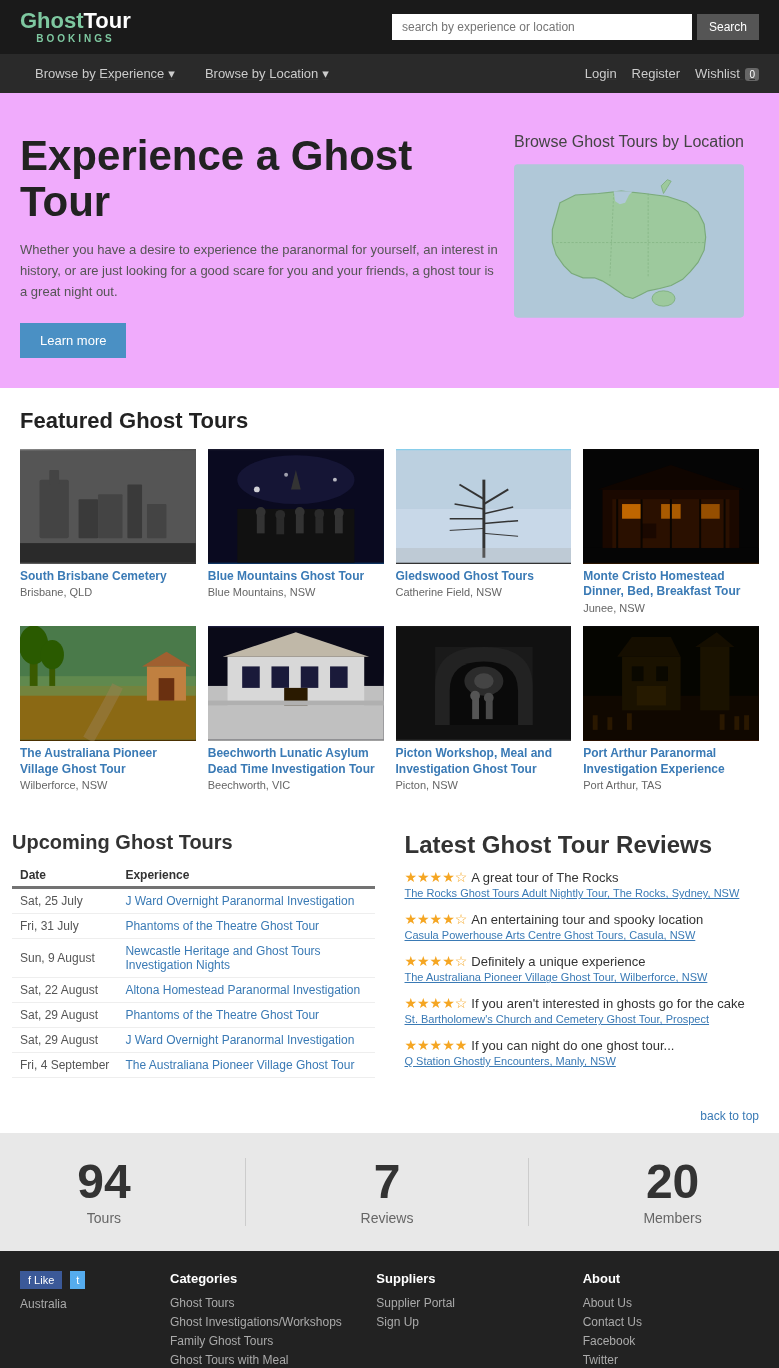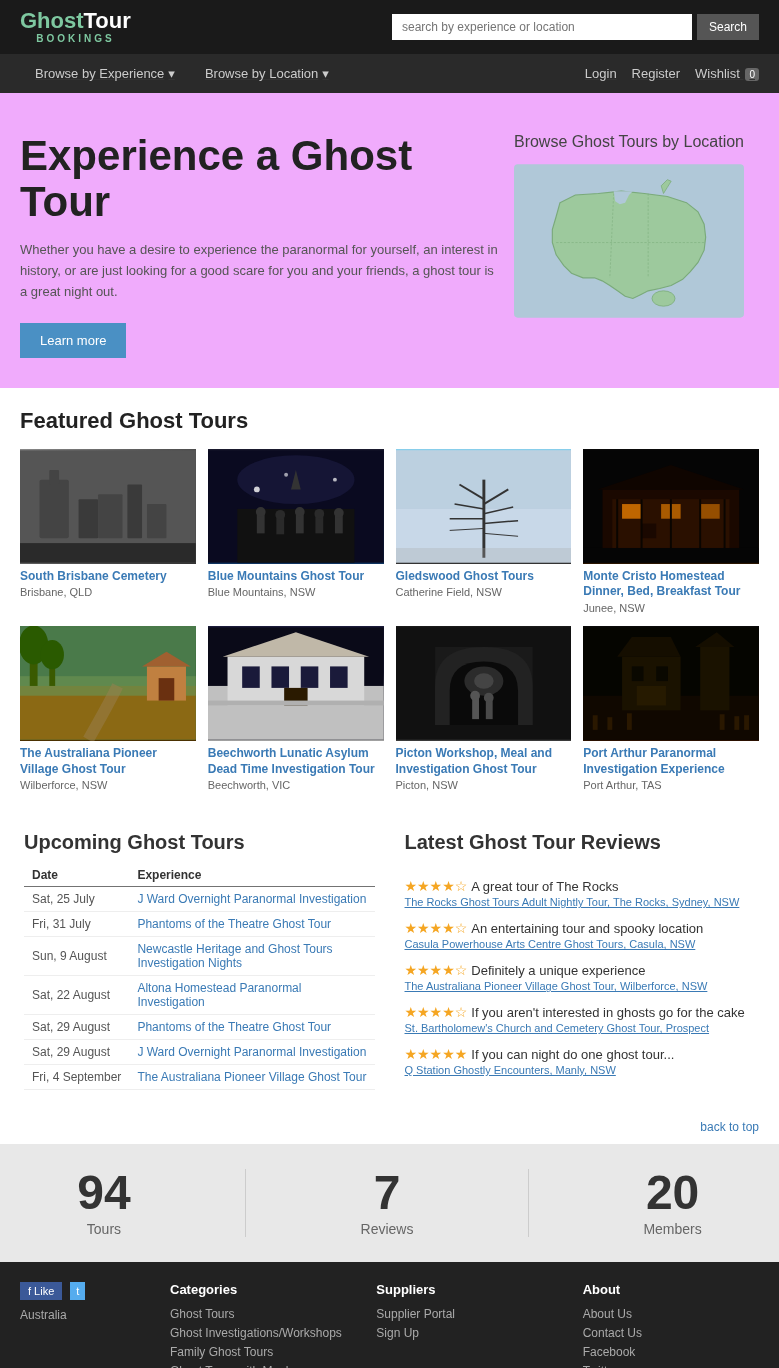--- a/index.html
+++ b/index.html
@@ -37,34 +37,34 @@
     
     .section { padding: 20px 20px; }
     .section-title { font-size: 22px; font-weight: bold; color: #222; margin-bottom: 15px; }
     .tours-grid { display: grid; grid-template-columns: repeat(4, 1fr); gap: 12px; }
     .tour-card { cursor: pointer; }
     .tour-img-placeholder { width: 100%; height: 115px; background: #333; display: flex; align-items: center; justify-content: center; overflow: hidden; }
     .tour-name { color: #3a7ab5; font-size: 12px; font-weight: bold; margin-top: 5px; line-height: 1.3; }
     .tour-location { color: #666; font-size: 11px; margin-top: 2px; }
 
     
-    .two-col { display: flex; gap: 30px; padding: 20px 24px; }
+    .two-col { display: flex; gap: 30px; padding: 20px 12px; }
     .col-left { flex: 1; }
     .col-right { flex: 1; }
 
     
     .upcoming-title { font-size: 20px; font-weight: bold; margin-bottom: 10px; }
     .upcoming-table { width: 100%; border-collapse: collapse; }
-    .upcoming-table th { text-align: left; padding: 4px 8px; font-size: 12px; font-weight: bold; color: #333; border-bottom: 1px solid #737373; }
+    .upcoming-table th { text-align: left; padding: 4px 8px; font-size: 12px; font-weight: bold; color: #333; border-bottom: 3px solid #737373; }
     .upcoming-table td { padding: 5px 8px; font-size: 12px; border-bottom: 1px solid #eee; }
     .upcoming-table td a { color: #3a7ab5; text-decoration: none; }
     .upcoming-table td:first-child { color: #555; white-space: nowrap; }
 
     
-    .reviews-title { font-size: 20px; font-weight: bold; margin-bottom: 24px; }
+    .reviews-title { font-size: 24px; font-weight: bold; margin-bottom: 10px; }
     .review-item { margin-bottom: 12px; }
     .review-stars { color: #f5a623; font-size: 14px; }
     .review-text { font-size: 13px; font-weight: normal; color: #333; display: inline; margin-left: 4px; }
     .review-link { color: #3a7ab5; font-size: 11px; display: block; margin-top: 2px; }
 
     
     .back-top { text-align: right; padding: 10px 20px; font-size: 12px; color: #3a7ab5; cursor: pointer; }
 
     
     .stats { background: #e8e8e8; display: flex; justify-content: space-around; padding: 25px 20px; }

